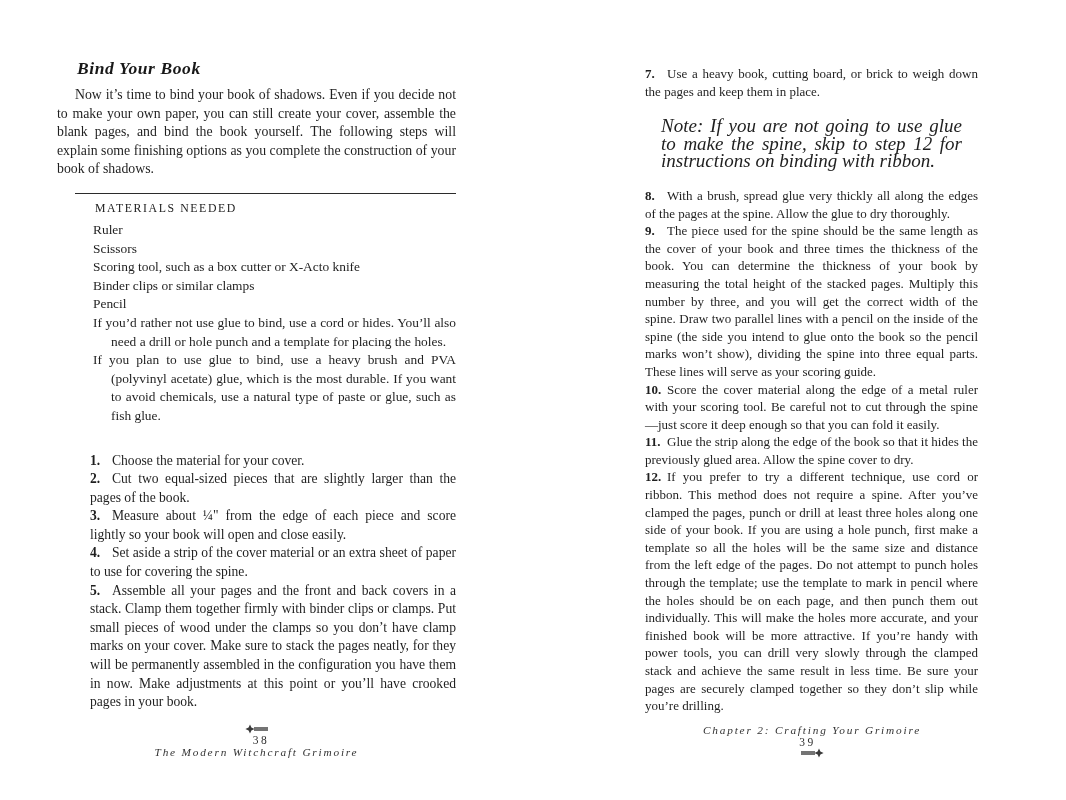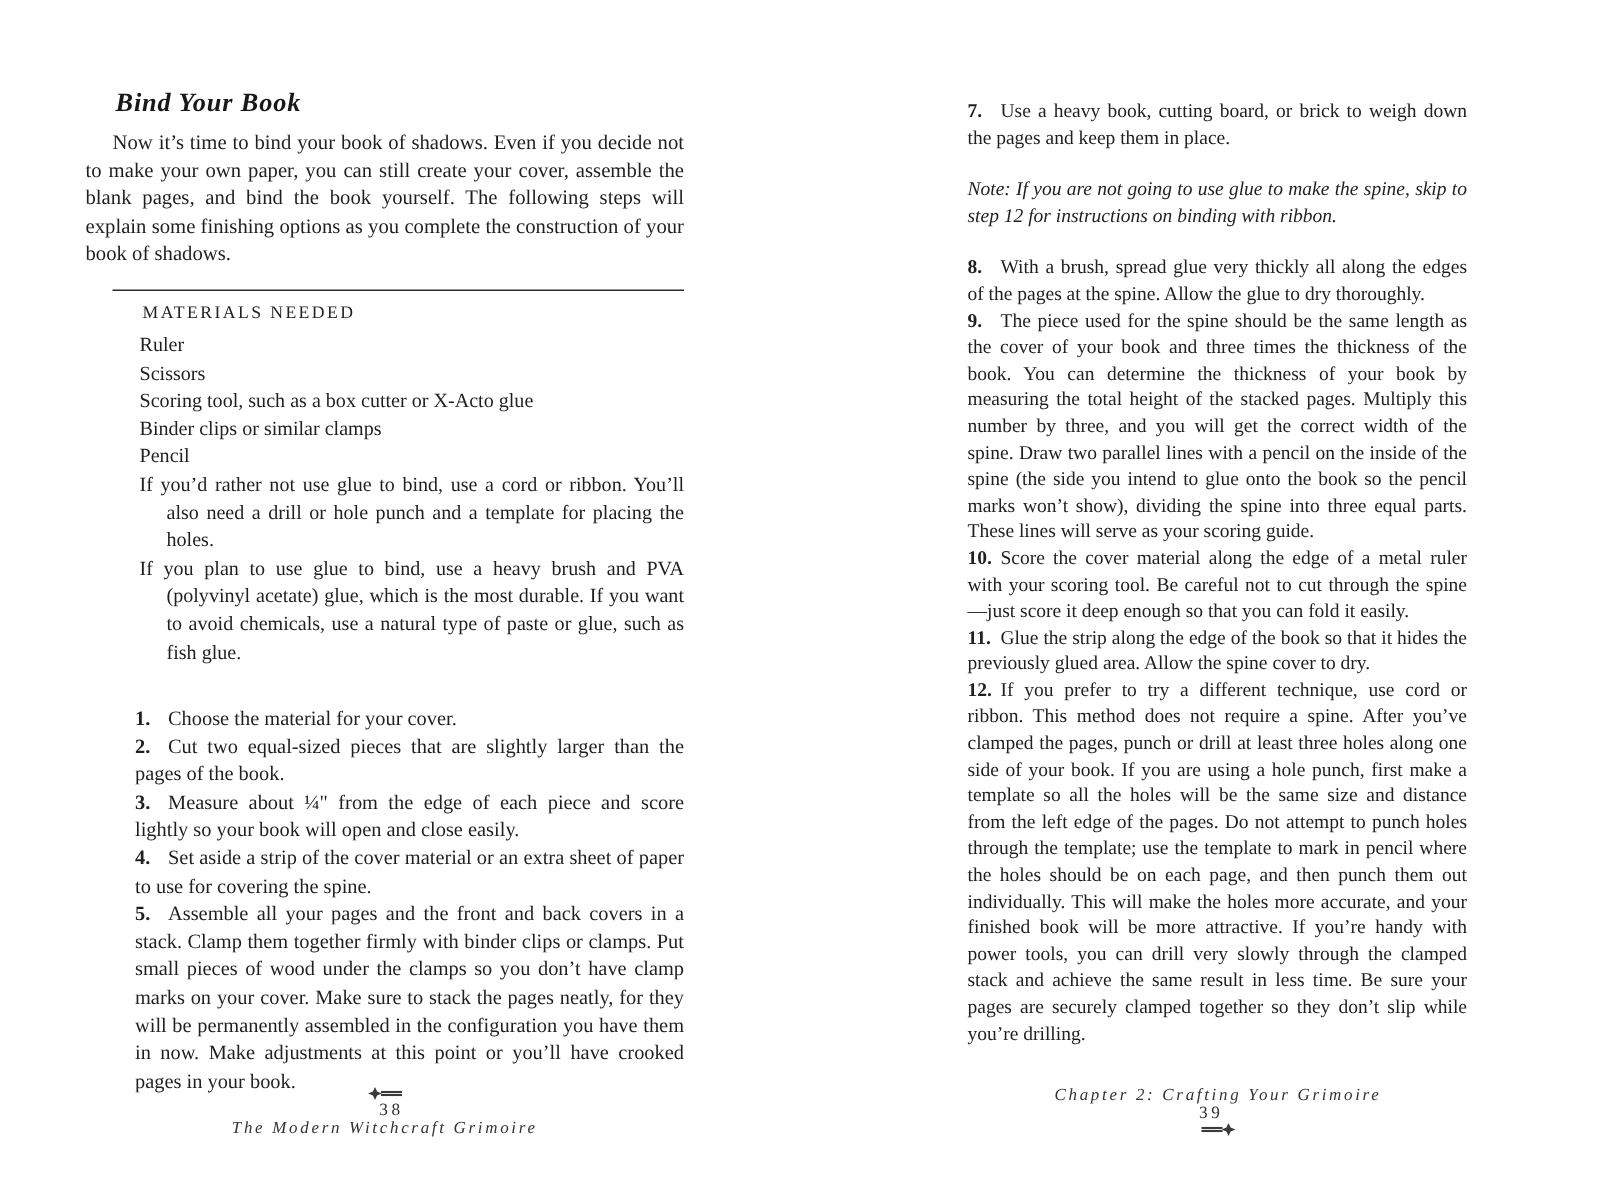--- a/index.html
+++ b/index.html
@@ -40,22 +40,22 @@
     padding-left:18px; text-indent:-18px; text-align:justify;
   }
   .steps { margin:26px 0 0 33px; }
   .step { margin:0; font-size:13.6px; line-height:18.6px; text-align:justify; }
   .step .num { font-weight:bold; display:inline-block; min-width:22px; text-indent:0; }
 
   
   .pr-content { padding:53px 88px 0 112px; }
   .pr-content .step { font-size:13px; line-height:17.6px; }
   .note {
-    font-style:italic; font-size:13px; line-height:17.6px;
-    margin:17px 0; text-align:justify;
+    font-style:italic; font-size:19px; line-height:17.6px;
+    margin:17px 16px; text-align:justify;
   }
 
   
   .footer {
     position:absolute; top:724px;
     display:flex; align-items:center;
     font-style:italic; font-size:11.3px; color:#333;
     letter-spacing:1.8px;
     flex-direction:column;
   }
@@ -75,24 +75,24 @@
   <div class="pl-content">
     <h1 class="section-title">Bind Your Book</h1>
     <p class="intro">Now it’s time to bind your book of shadows. Even if you decide not to make your own paper, you can still create your cover, assemble the blank pages, and bind the book yourself. The following steps will explain some finishing options as you complete the construction of your book of shadows.</p>
 
     <div class="materials">
       <div class="materials-rule"></div>
       <div class="materials-heading">MATERIALS NEEDED</div>
       <ul class="materials-list">
         <li>Ruler</li>
         <li>Scissors</li>
-        <li>Scoring tool, such as a box cutter or X-Acto glue</li>
+        <li>Scoring tool, such as a box cutter or X-Acto knife</li>
         <li>Binder clips or similar clamps</li>
         <li>Pencil</li>
-        <li>If you’d rather not use glue to bind, use a cord or ribbon. You’ll also need a drill or hole punch and a template for placing the holes.</li>
+        <li>If you’d rather not use glue to bind, use a cord or hides. You’ll also need a drill or hole punch and a template for placing the holes.</li>
         <li>If you plan to use glue to bind, use a heavy brush and PVA (polyvinyl acetate) glue, which is the most durable. If you want to avoid chemicals, use a natural type of paste or glue, such as fish glue.</li>
       </ul>
     </div>
 
     <div class="steps">
       <p class="step"><span class="num">1.</span><span>Choose the material for your cover.</span></p>
       <p class="step"><span class="num">2.</span><span>Cut two equal-sized pieces that are slightly larger than the pages of the book.</span></p>
       <p class="step"><span class="num">3.</span><span>Measure about ¼" from the edge of each piece and score lightly so your book will open and close easily.</span></p>
       <p class="step"><span class="num">4.</span><span>Set aside a strip of the cover material or an extra sheet of paper to use for covering the spine.</span></p>
       <p class="step"><span class="num">5.</span><span>Assemble all your pages and the front and back covers in a stack. Clamp them together firmly with binder clips or clamps. Put small pieces of wood under the clamps so you don’t have clamp marks on your cover. Make sure to stack the pages neatly, for they will be permanently assembled in the configuration you have them in now. Make adjustments at this point or you’ll have crooked pages in your book.</span></p>

